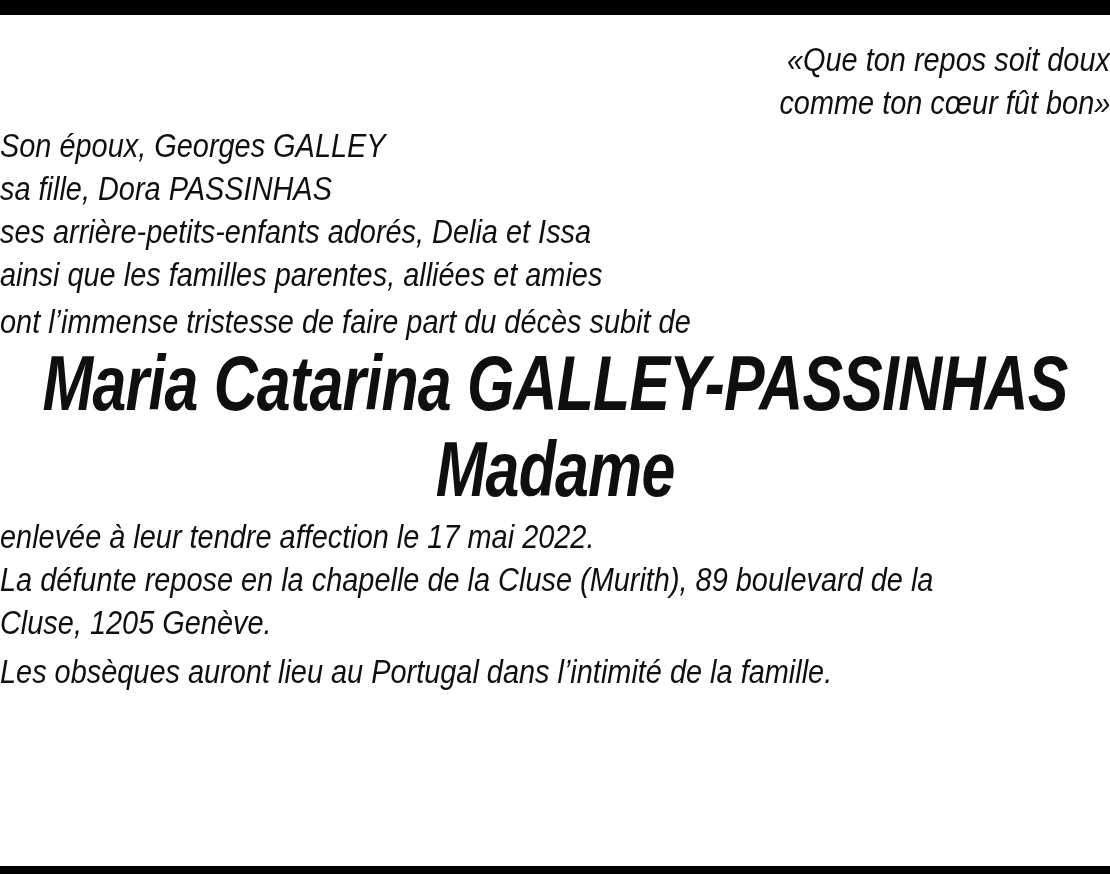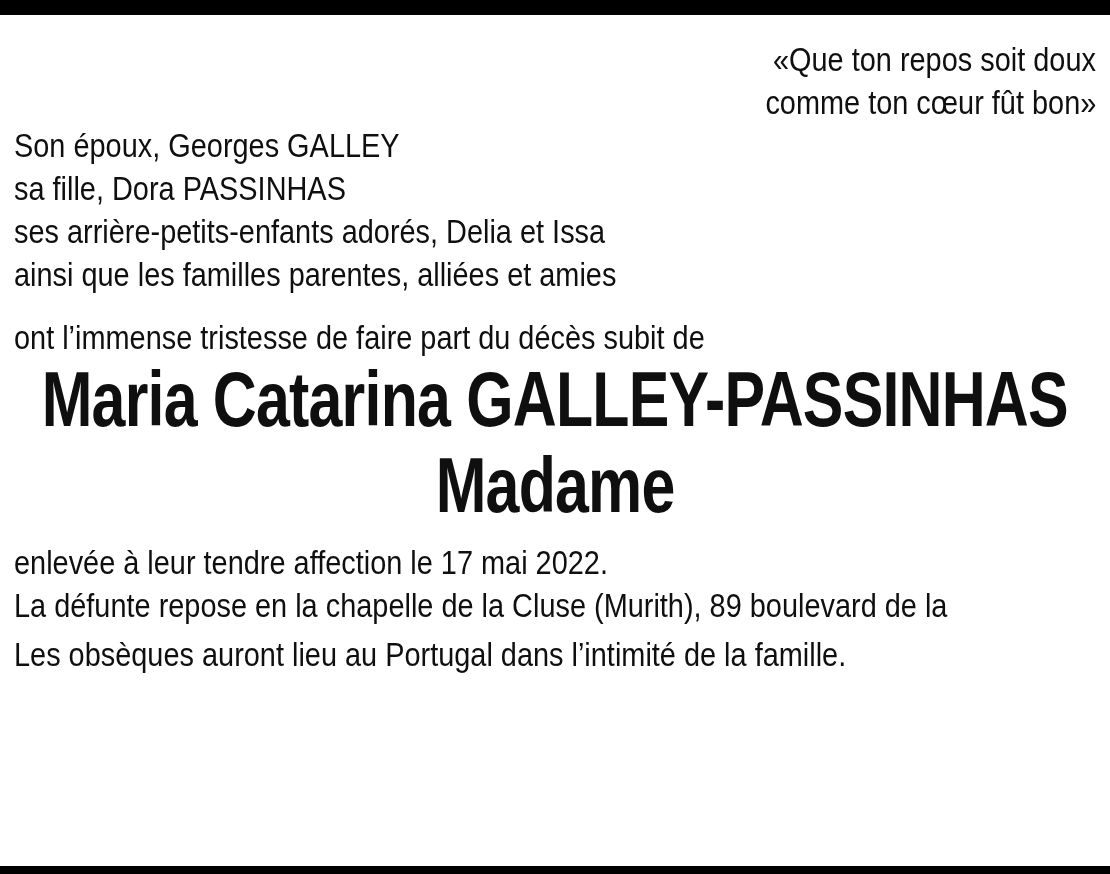--- a/index.html
+++ b/index.html
@@ -8,46 +8,46 @@
     position: relative;
     overflow: hidden;
     background: var(--background, #ffffff);
     color: var(--text, #0f0f0f);
     font-family: "Liberation Sans", "DejaVu Sans", sans-serif;
   }
   .rule { background: var(--bar, #000000); }
   .rule-top { height: 15px; }
   .rule-bottom { position: absolute; left: 0; bottom: 0; width: 100%; height: 8px; }
 
-  .content { padding: 0 14px; }
+  .content { padding: 0 0; font-style: italic; }
 
   
   .line { white-space: nowrap; }
   .cond {
     display: inline-block;
     white-space: nowrap;
     transform: scaleX(0.85);
     transform-origin: 0 50%;
   }
   .right { display: flex; justify-content: flex-end; }
   .right .cond { transform-origin: 100% 50%; }
   .center { display: flex; justify-content: center; }
   .center .cond { transform-origin: 50% 50%; }
 
   .body-text { font-size: 34px; line-height: 43px; }
 
   .epigraph { margin-top: 23px; }
   .family { }
-  .announcement { margin-top: 20px; }
+  .announcement { margin-top: 4px; }
 
   .headline { font-size: 78px; line-height: 80px; font-weight: 700; letter-spacing: -1px; }
   .headline .cond { transform: scaleX(0.78); }
   .title-line { margin-top: 6px; }
 
-  .details { margin-top: 16px; }
+  .details { margin-top: 6px; }
   .funeral { margin-top: 6px; }
   .closing { margin-top: 12px; }
 </style>
 </head>
 <body>
 
 <div class="rule rule-top"></div>
 
 <div class="content">
 
@@ -87,20 +87,23 @@
     <span class="cond">Madame</span>
   </div>
 
   <div class="details body-text">
     <div class="line">
       <span class="cond">enlevée à leur tendre affection le 17 mai 2022.</span>
     </div>
     <div class="line">
       <span class="cond">La défunte repose en la chapelle de la Cluse (Murith), 89 boulevard de la</span>
     </div>
+    <div class="line">
+      <span class="cond">Cluse, 1205 Genève.</span>
+    </div>
   </div>
 
   <div class="funeral body-text line">
     <span class="cond">Les obsèques auront lieu au Portugal dans l’intimité de la famille.</span>
   </div>
 
 
 </div>
 
 <div class="rule rule-bottom"></div>

